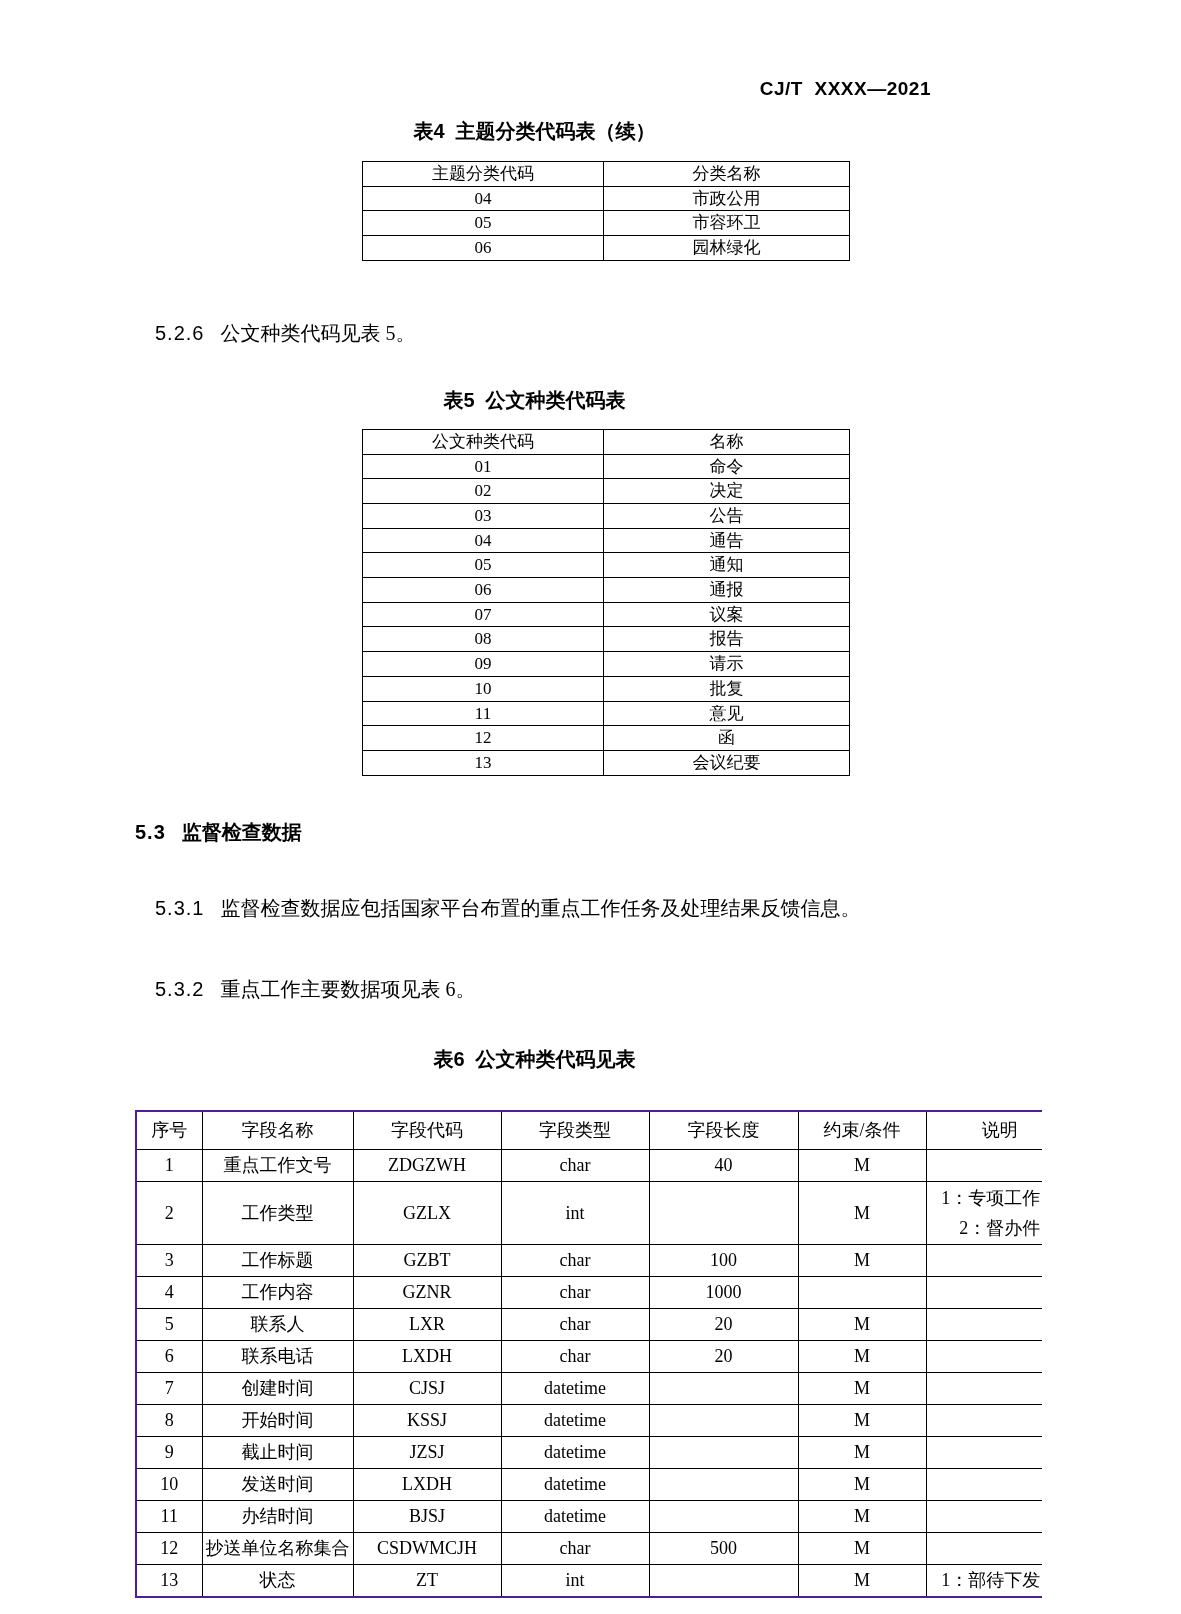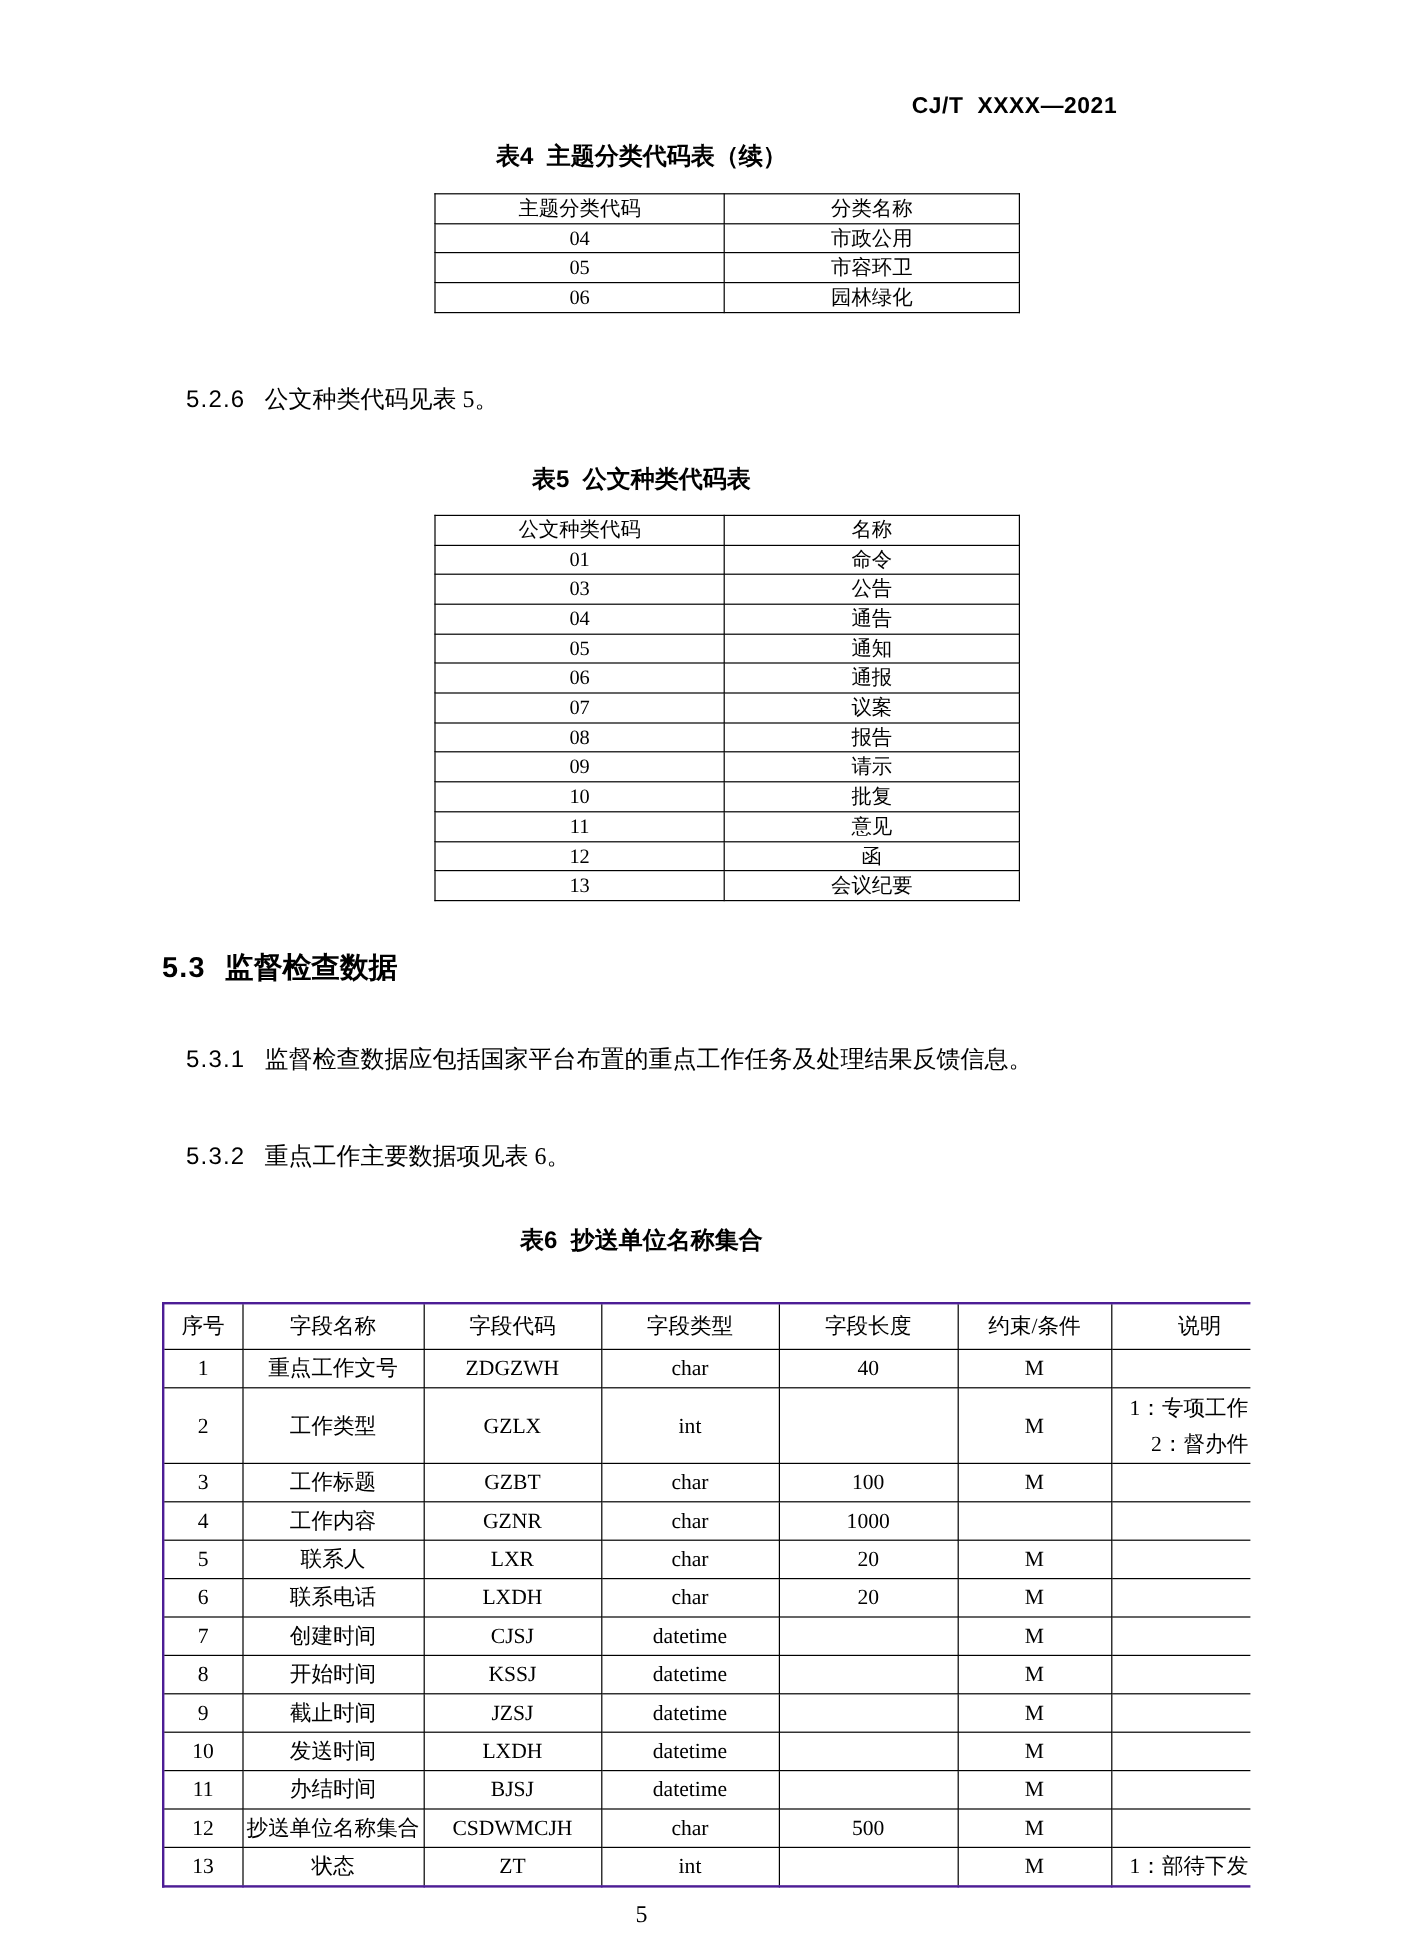--- a/index.html
+++ b/index.html
@@ -44,21 +44,21 @@
   .clause .num {
     font-family:"Liberation Sans","DejaVu Sans",sans-serif;
     display:inline-block; margin-right:16px; letter-spacing:1px;
   }
   .c526 { margin-top:36px; }
   .c531 { margin-top:28px; }
   .c532 { margin-top:9px; }
   .section-heading {
     margin:0; margin-top:44px;
     font-family:"Liberation Sans","DejaVu Sans",sans-serif;
-    font-weight:bold; font-size:24px; line-height:24px;
+    font-weight:bold; font-size:20px; line-height:24px;
   }
   .section-heading .num { display:inline-block; margin-right:16px; letter-spacing:1px; }
   .big-table { margin-top:38px; width:938px; border:2px solid #4c1d95; }
   .big-table th { height:37px; line-height:37px; font-size:18px; }
   .big-table td { height:31px; line-height:30px; font-size:18px; white-space:pre-line; }
   .big-table tbody tr:nth-child(2) td { height:62px; }
   .page-num {
     margin-top:11px; text-align:center; font-size:20px; line-height:24px;
   }
 </style>
@@ -114,20 +114,24 @@
           <th>公文种类代码</th>
           <th>名称</th>
         </tr>
     </thead>
     <tbody>
         <tr>
           <td>01</td>
           <td>命令</td>
         </tr>
         <tr>
+          <td>02</td>
+          <td>决定</td>
+        </tr>
+        <tr>
           <td>03</td>
           <td>公告</td>
         </tr>
         <tr>
           <td>04</td>
           <td>通告</td>
         </tr>
         <tr>
           <td>05</td>
           <td>通知</td>
@@ -172,21 +176,21 @@
   </p>
 
   <p class="clause c531">
     <span class="num">5.3.1</span><span>监督检查数据应包括国家平台布置的重点工作任务及处理结果反馈信息。</span>
   </p>
 
   <p class="clause c532">
     <span class="num">5.3.2</span><span>重点工作主要数据项见表 6。</span>
   </p>
 
-  <div class="tbl-title t6-title">表6  抄送单位名称集合</div>
+  <div class="tbl-title t6-title">表6  公文种类代码见表</div>
 
   <table class="big-table">
     <colgroup>
       <col style="width:66px">
         <col style="width:151px">
         <col style="width:148px">
       <col style="width:148px">
         <col style="width:149px">
         <col style="width:128px">
       <col style="width:148px">

